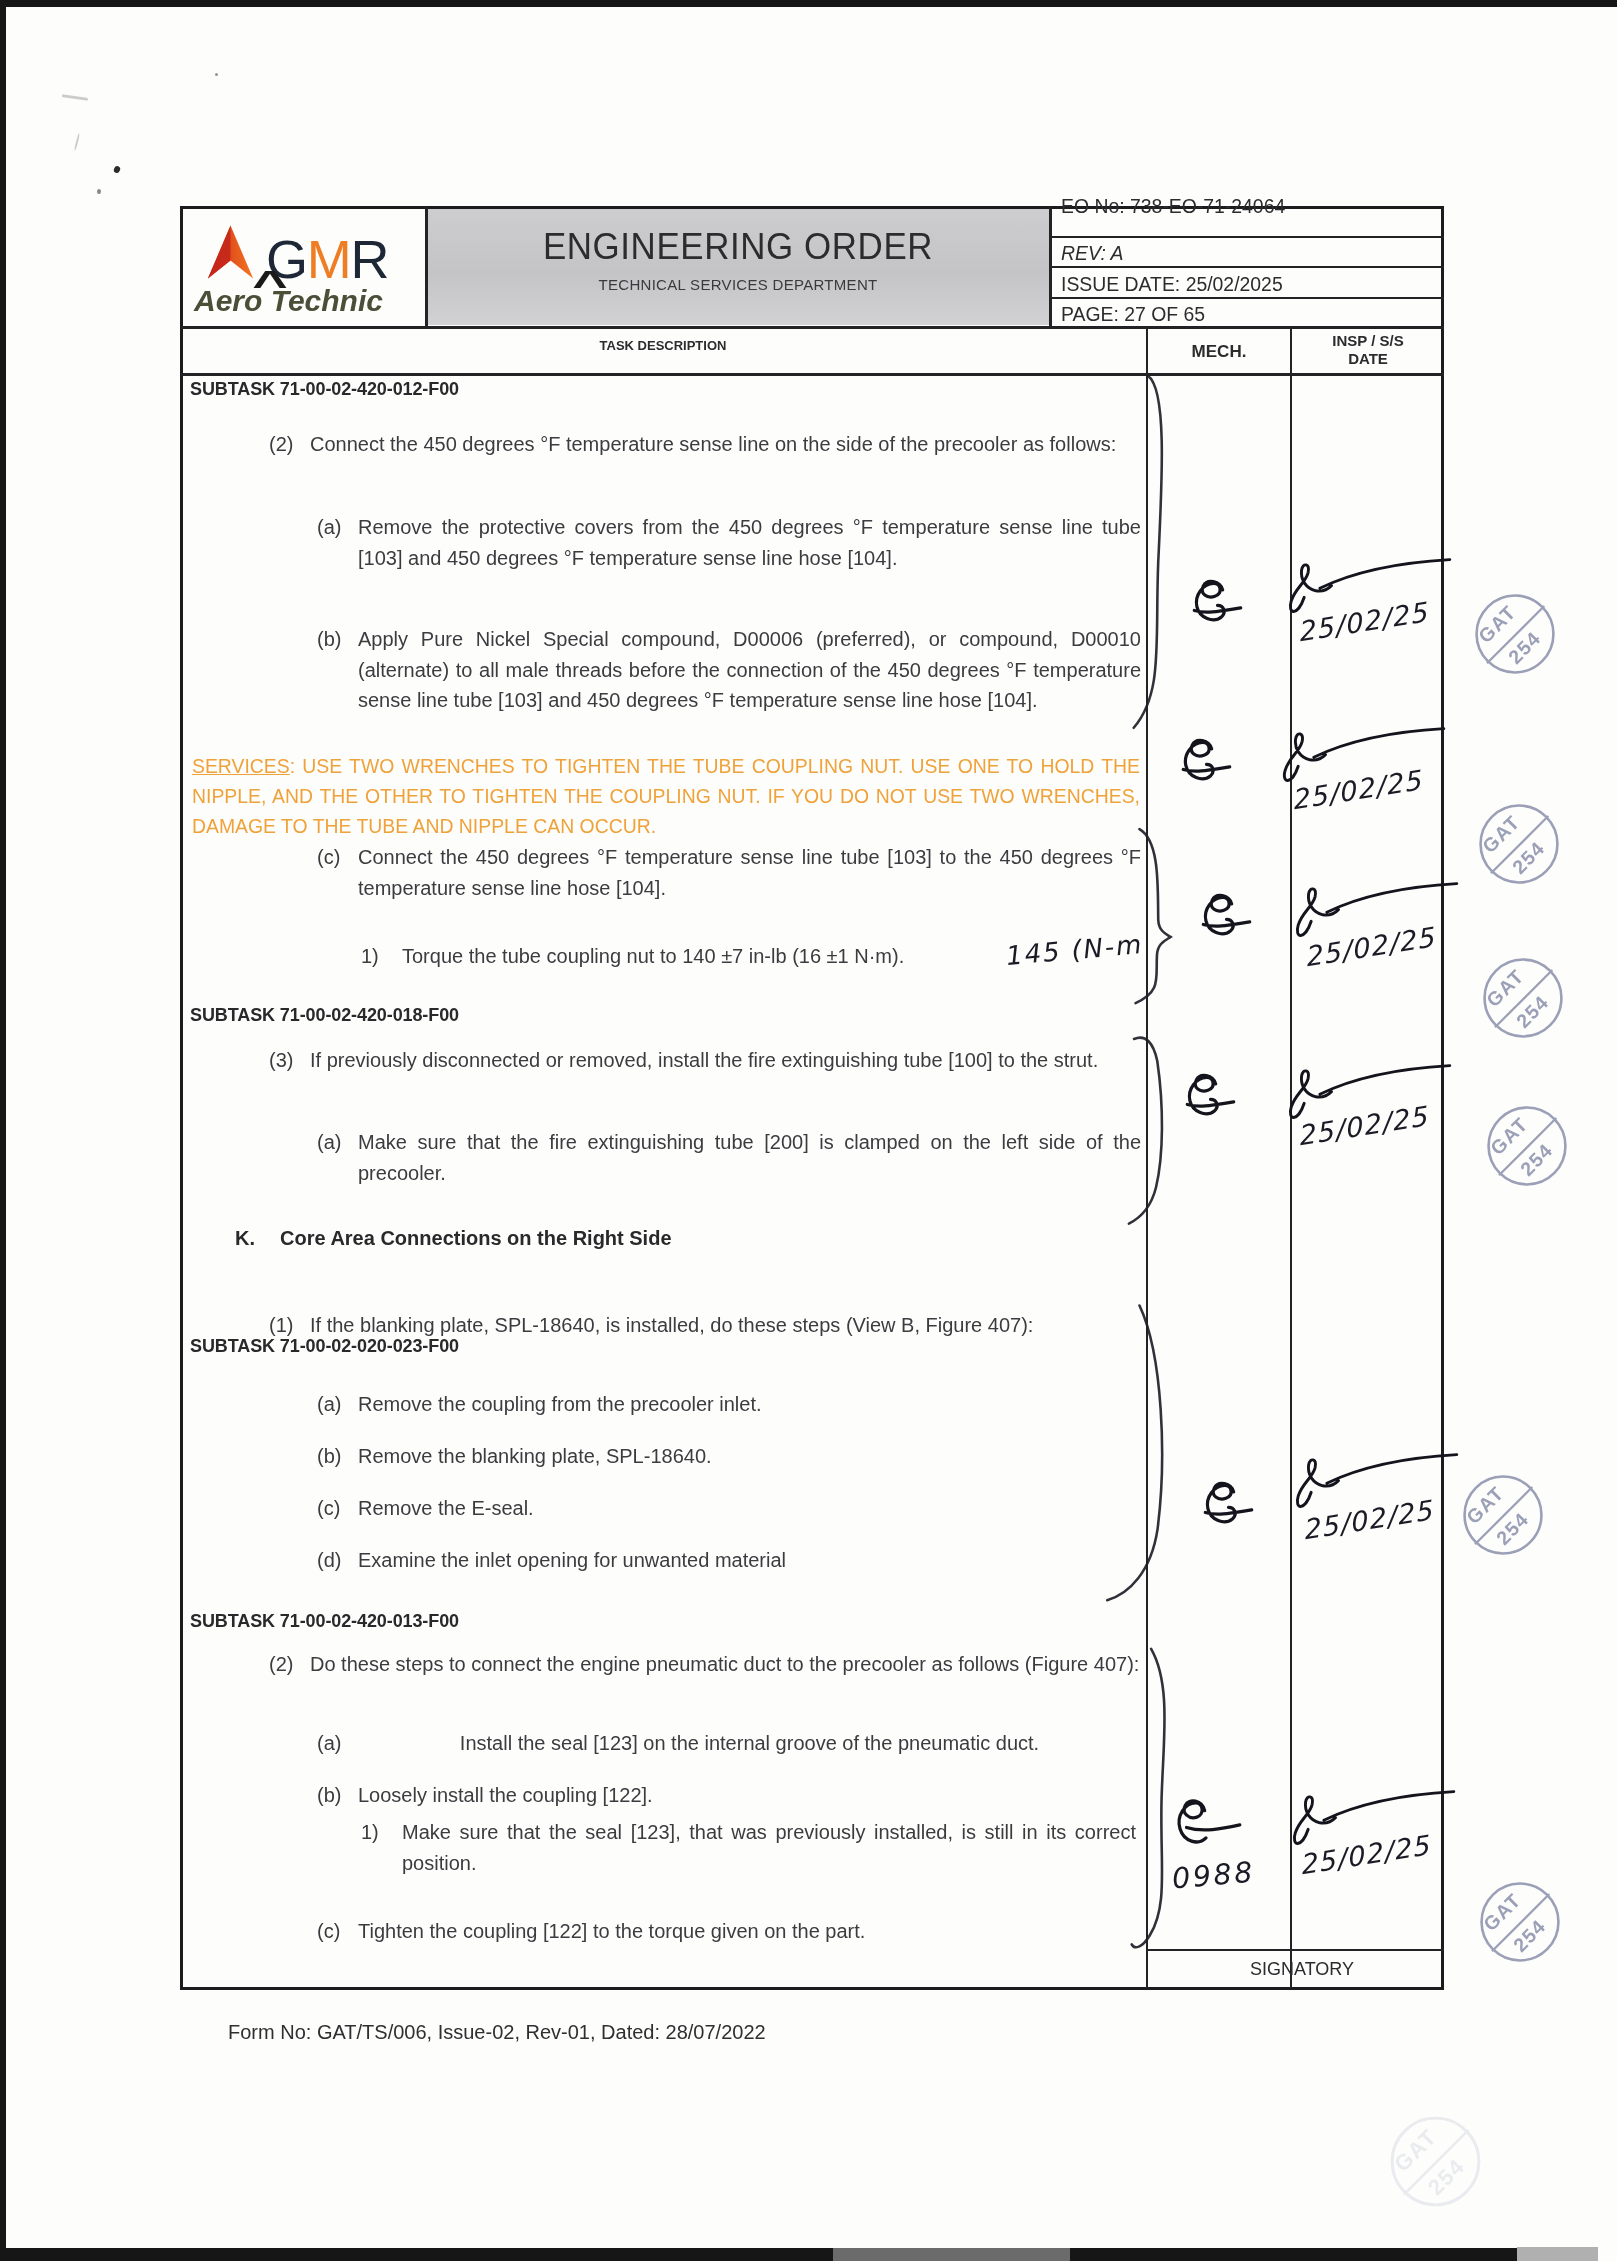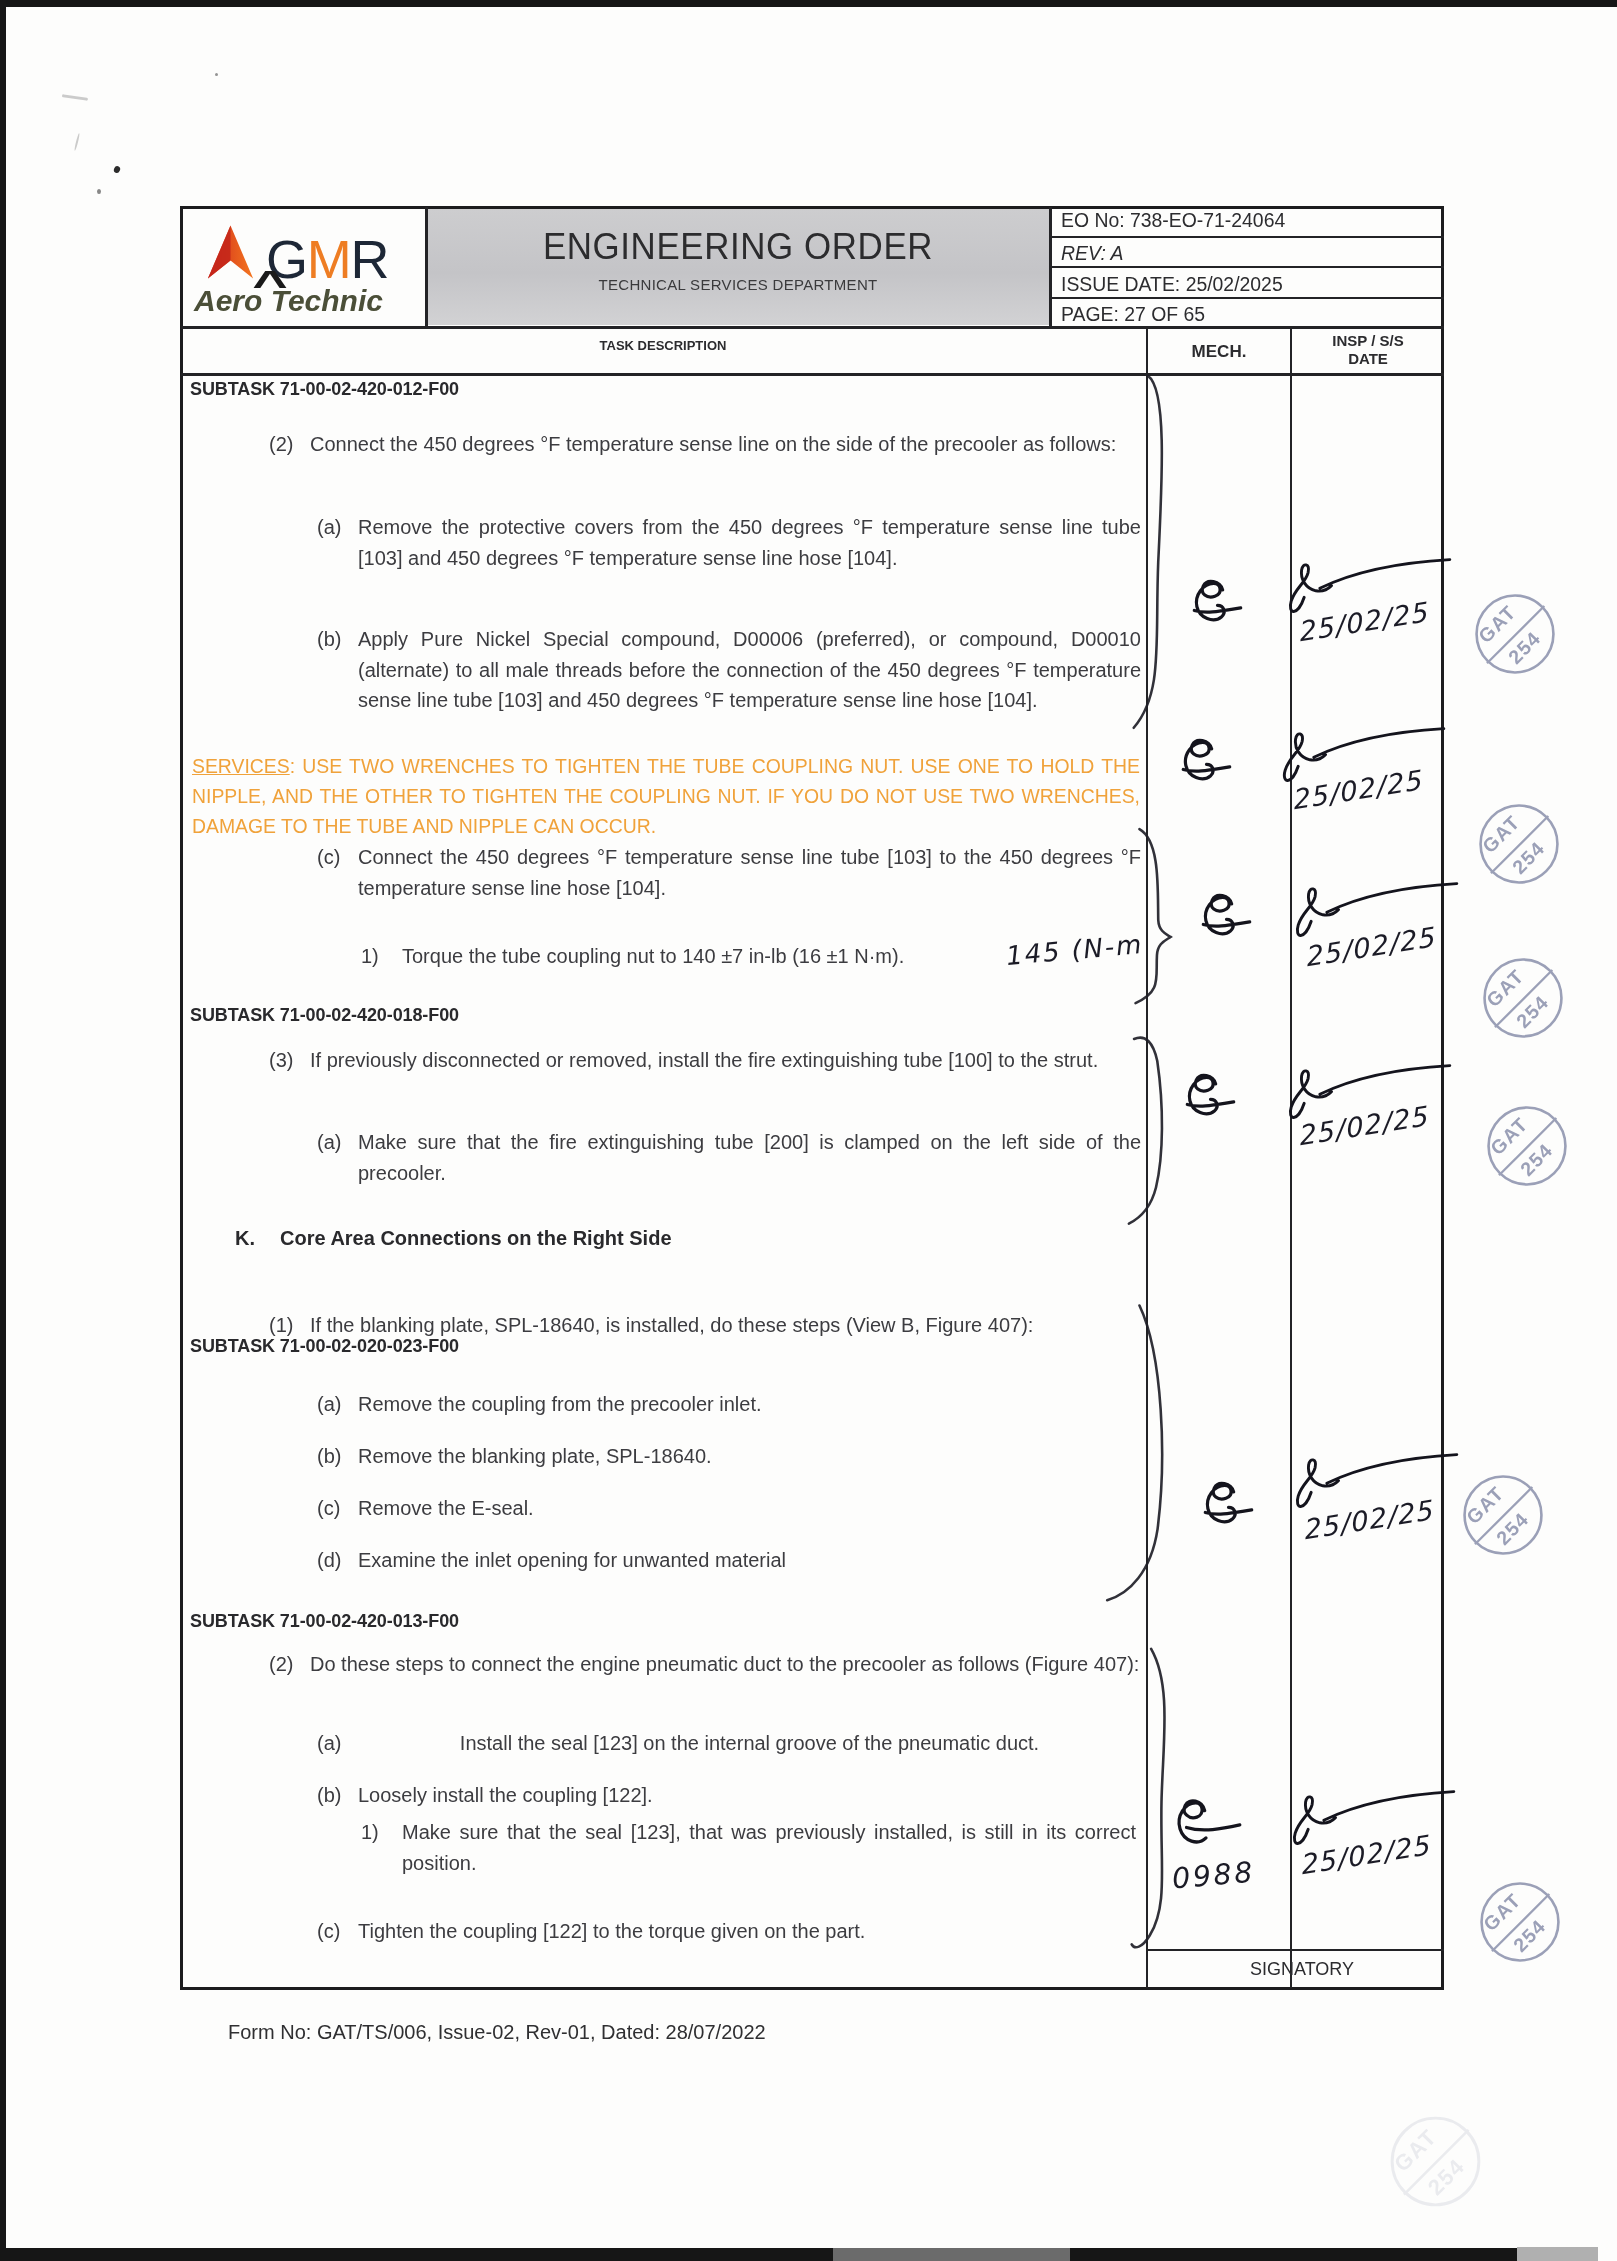--- a/index.html
+++ b/index.html
@@ -74,21 +74,21 @@
     <span style="color:#1d2736;">G</span><span style="color:#ee7d23;">M</span><span style="color:#1d2736;">R</span>
   </div>
   <div class="abs" style="left:259px;top:264px;font-weight:bold;font-size:38px;color:#1a1a1a;transform:scaleX(1.6);">^</div>
   <div class="abs" style="left:194px;top:284px;font-weight:bold;font-style:italic;font-size:30px;color:#4b4f38;">Aero Technic</div>
 
   <div class="abs" style="left:428px;top:226px;width:620px;text-align:center;">
     <div style="font-size:36px;color:#2c2c2e;letter-spacing:0.6px;transform:scaleX(.97);">ENGINEERING ORDER</div>
     <div style="font-size:15px;color:#3a3a3c;margin-top:7.8px;letter-spacing:0.3px;">TECHNICAL SERVICES DEPARTMENT</div>
   </div>
 
-  <div class="cellword" style="left:1061px;top:209px;font-size:19.4px;">EO No: 738-EO-71-24064</div>
+  <div class="cellword" style="left:1061px;top:195px;font-size:19.4px;">EO No: 738-EO-71-24064</div>
   <div class="cellword" style="left:1061px;top:242px;font-size:19.4px;font-style:italic;">REV: A</div>
   <div class="cellword" style="left:1061px;top:273px;font-size:19.4px;">ISSUE DATE: 25/02/2025</div>
   <div class="cellword" style="left:1061px;top:303px;font-size:19.4px;">PAGE: 27 OF 65</div>
 
   <div class="cellword" style="left:180px;top:338px;width:966px;text-align:center;font-weight:bold;font-size:13px;">TASK DESCRIPTION</div>
   <div class="cellword" style="left:1148px;top:342px;width:142px;text-align:center;font-weight:bold;font-size:17px;">MECH.</div>
   <div class="abs" style="left:1292px;top:332px;width:152px;text-align:center;font-weight:bold;font-size:15px;line-height:17.5px;color:#2c2c2f;">
     <div>INSP / S/S</div>
     <div>DATE</div>
   </div>

